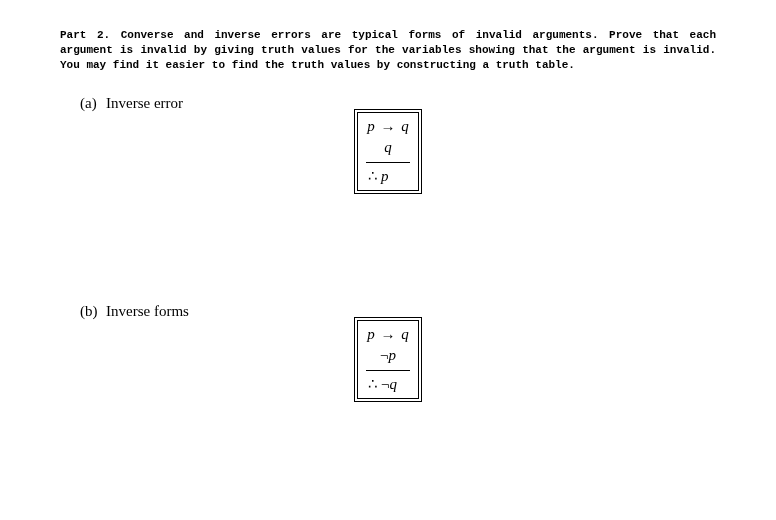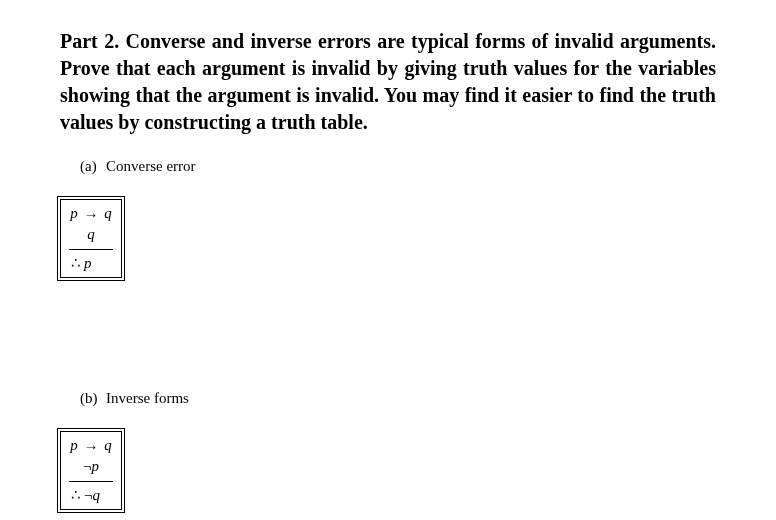--- a/index.html
+++ b/index.html
@@ -10,42 +10,43 @@
     background: #ffffff;
     font-family: "Times New Roman", Times, serif;
     color: #000000;
   }
   .page {
     padding: 28px 60px 0 60px;
     box-sizing: border-box;
   }
   .heading {
     font-weight: bold;
-    font-size: 20px;
+    font-size: 11px;
     line-height: 1.35;
     text-align: justify;
+    font-family: Liberation Mono, monospace;
   }
   .item {
     margin-top: 22px;
     padding-left: 20px;
     font-size: 15px;
   }
   .item-row {
     display: flex;
     align-items: baseline;
   }
   .item-label {
     width: 26px;
   }
   .item-title {
   }
   .argbox-wrap {
     display: flex;
-    justify-content: flex-start;
-    margin-top: 24px;
+    justify-content: center;
+    margin-top: 0;
     margin-left: -20px; 
   }
   .argbox {
     border: 1px solid #000;
     outline: 1px solid #000;
     outline-offset: 2px;
     padding: 3px 8px 3px 8px;
     font-family: "Times New Roman", Times, serif;
     font-size: 15px;
     font-style: italic;
@@ -86,21 +87,21 @@
 </head>
 <body>
 
 <div class="page">
 
   <div class="heading">Part 2. Converse and inverse errors are typical forms of invalid arguments. Prove that each argument is invalid by giving truth values for the variables showing that the argument is invalid. You may find it easier to find the truth values by constructing a truth table.</div>
 
   <div class="item">
     <div class="item-row">
       <span class="item-label">(a)</span>
-      <span class="item-title">Converse error</span>
+      <span class="item-title">Inverse error</span>
     </div>
     <div class="argbox-wrap">
       <div class="argbox">
         <div class="premises">
           <div>
             <span>p</span>
             <span class="arrow">→</span>
             <span>q</span>
           </div>
           <div>q</div>

